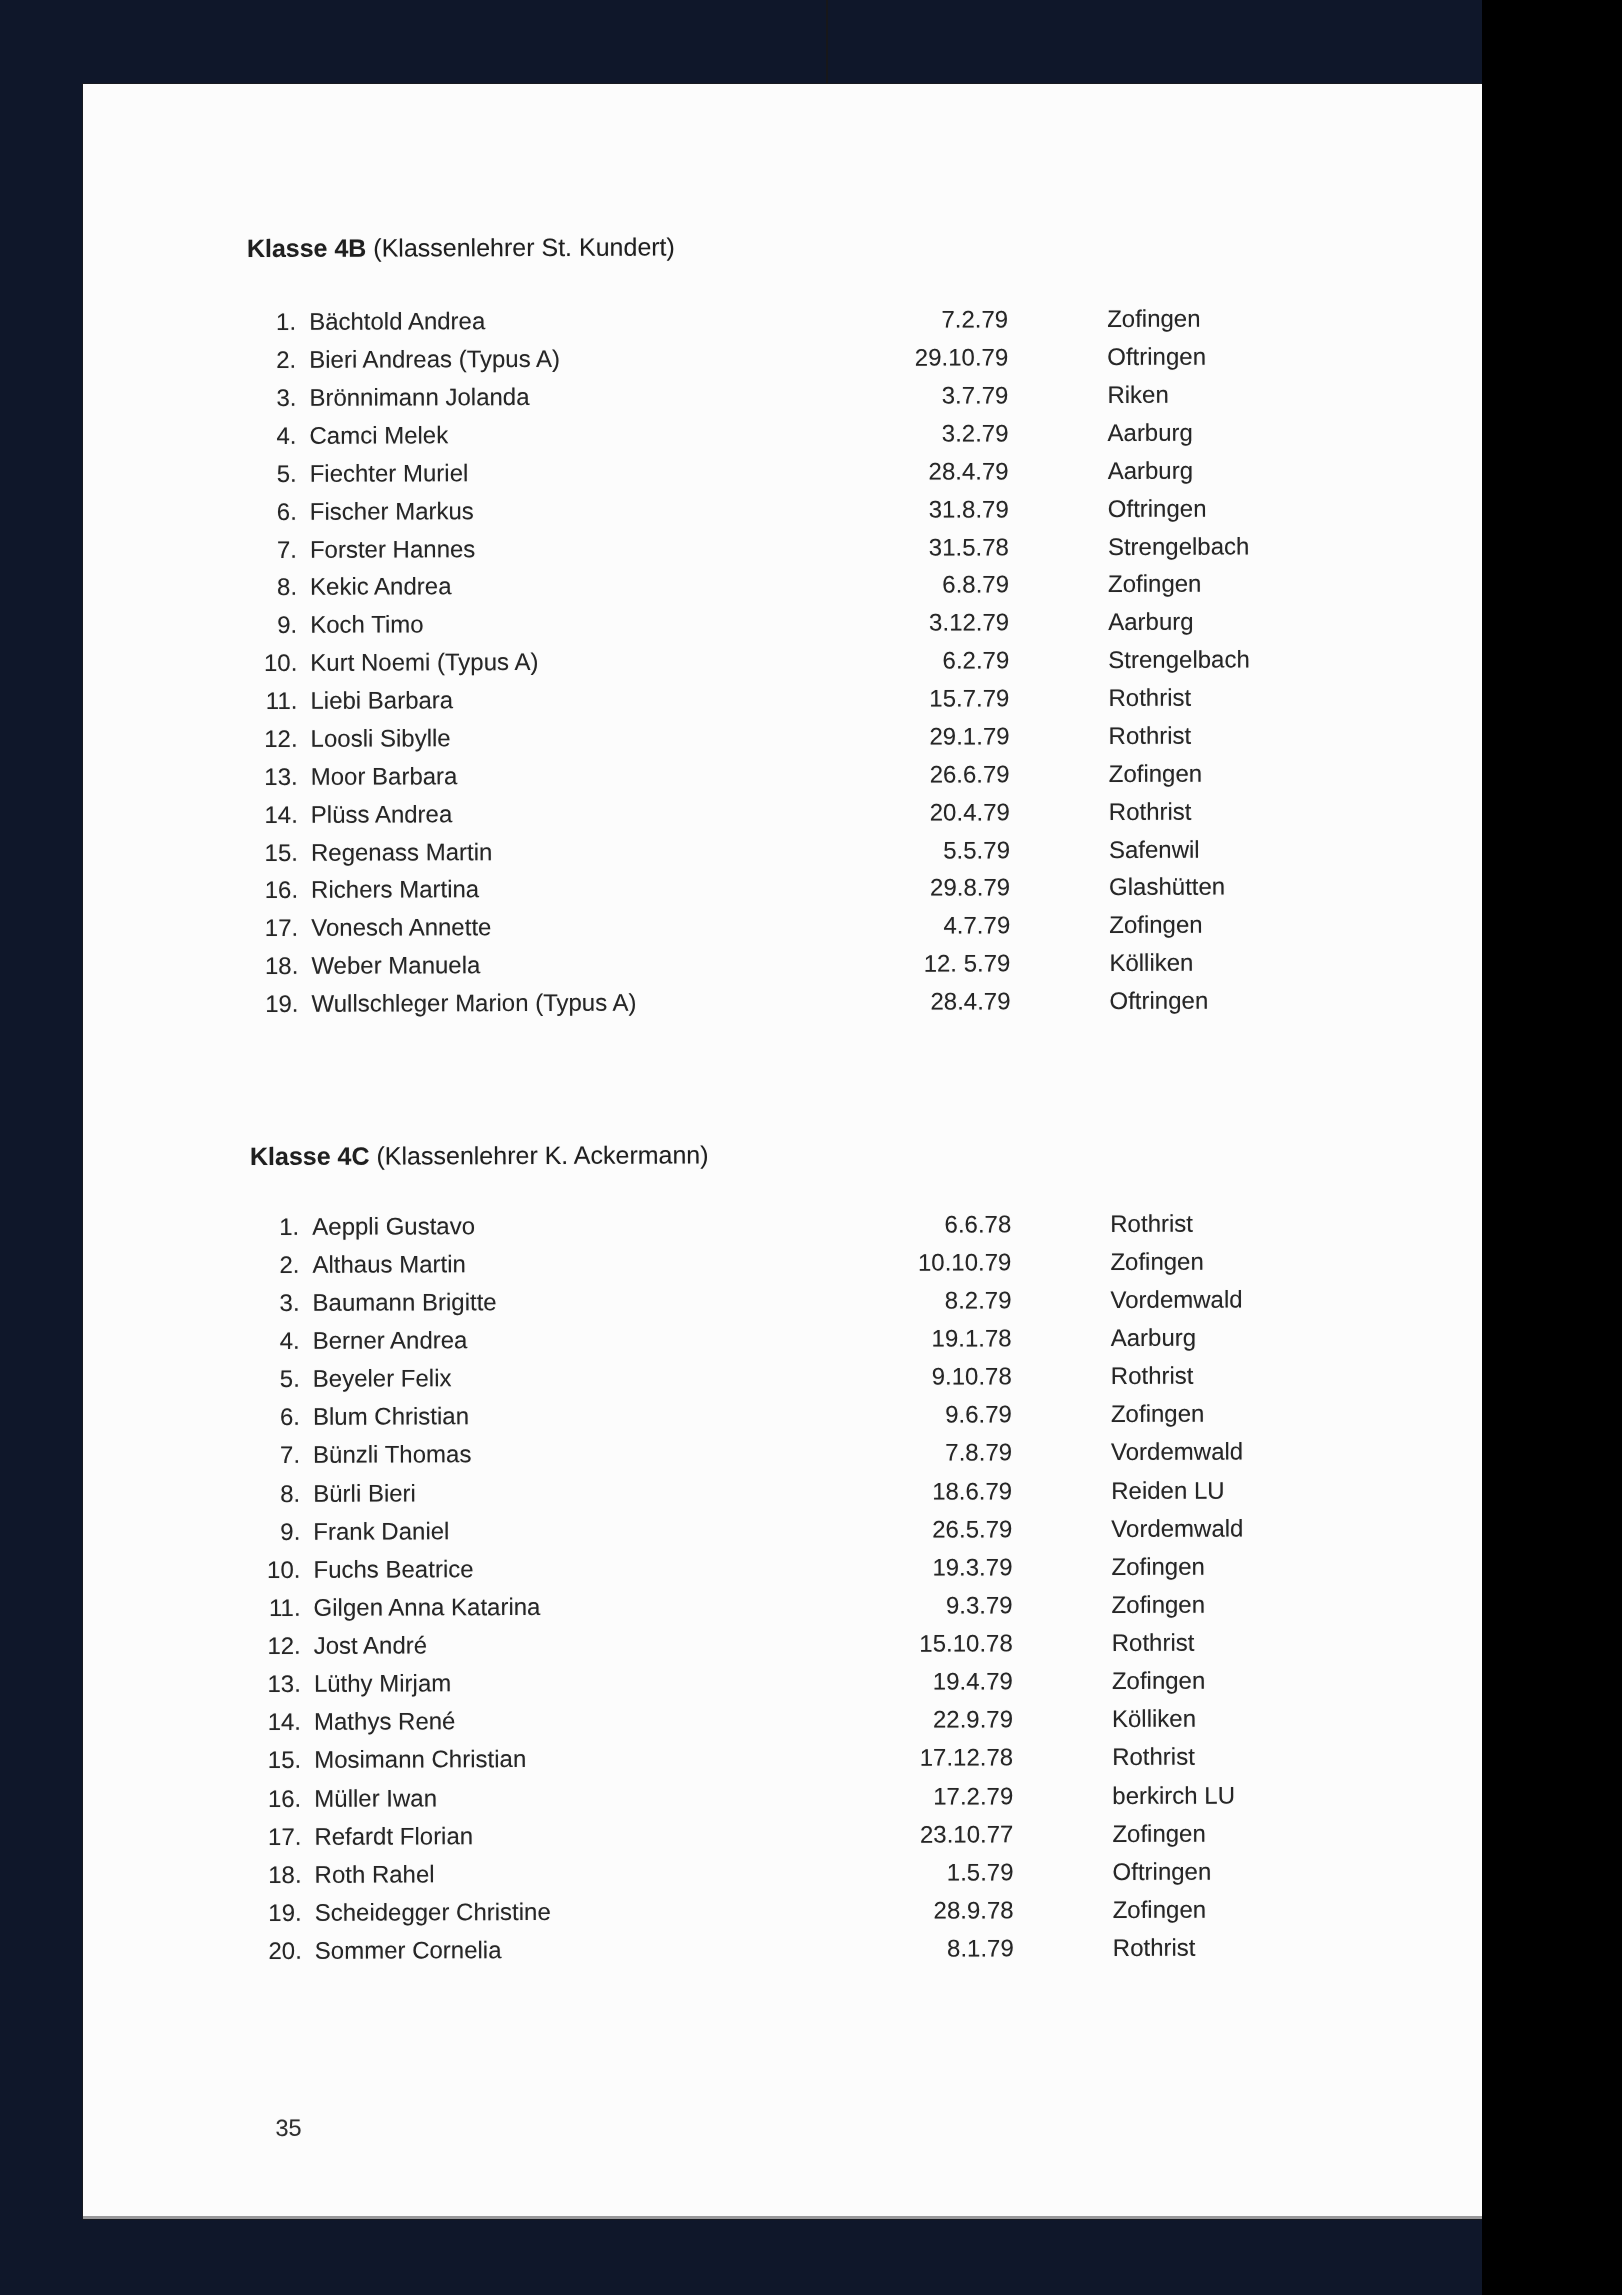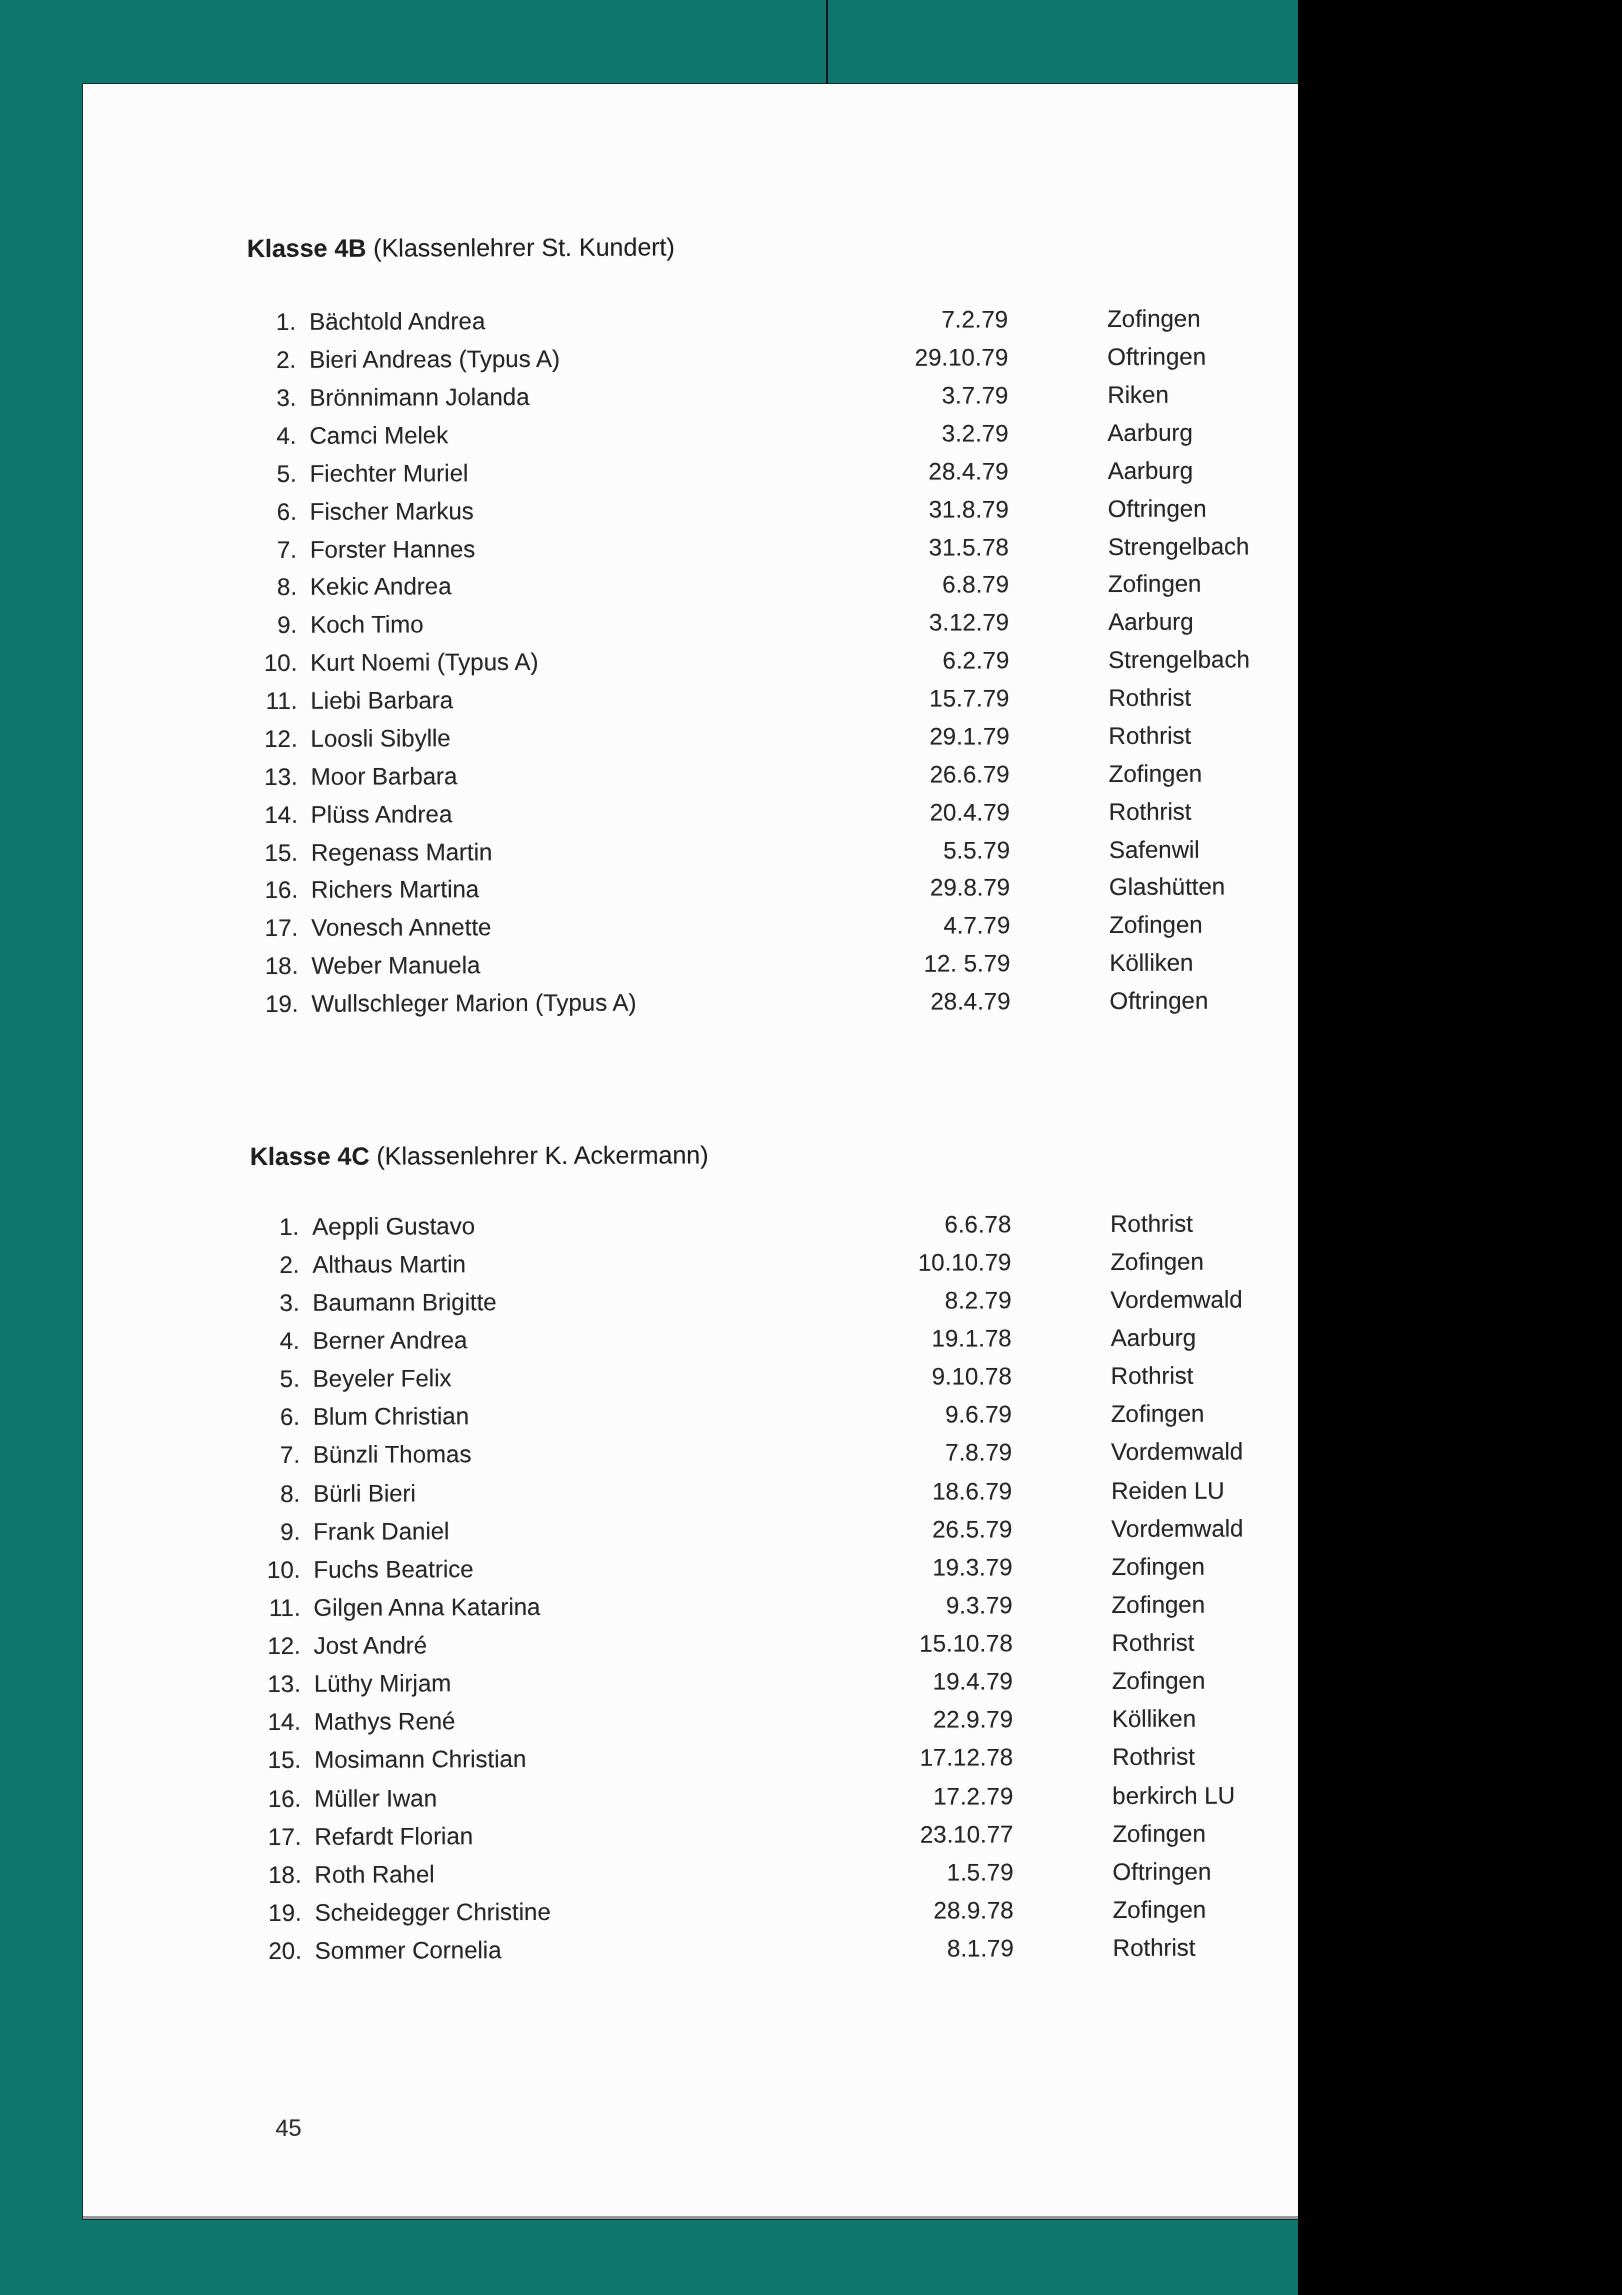--- a/index.html
+++ b/index.html
@@ -1,20 +1,20 @@
 <!DOCTYPE html>
 <html style="font-size:13px"><head>
 <meta charset="utf-8">
 <style>
   html, body { margin: 0; padding: 0; background: #000; }
   .stage {
     position: relative;
-    width: 1298px;
+    width: 1482px;
     height: 2295px;
-    background: #0f766e;
+    background: #0f172a;
     overflow: hidden;
     font-family: "Liberation Sans", "DejaVu Sans", sans-serif;
   }
   
   .seam {
     position: absolute;
     left: 826px; top: 0; width: 1.6px; height: 85px;
     background: #17171a;
   }
   .sheet {
@@ -311,17 +311,17 @@
     <span class="town">Zofingen</span>
   </div>
             <div class="row" style="top: 1851px;">
     <span class="num">20.</span>
     <span class="name">Sommer Cornelia</span>
     <span class="date">8.1.79</span>
     <span class="town">Rothrist</span>
   </div>
           </div>
         </div>
-      <div class="page-number">45</div>
+      <div class="page-number">35</div>
     </div>
   </div>
 </div>
 
 
 </body></html>

